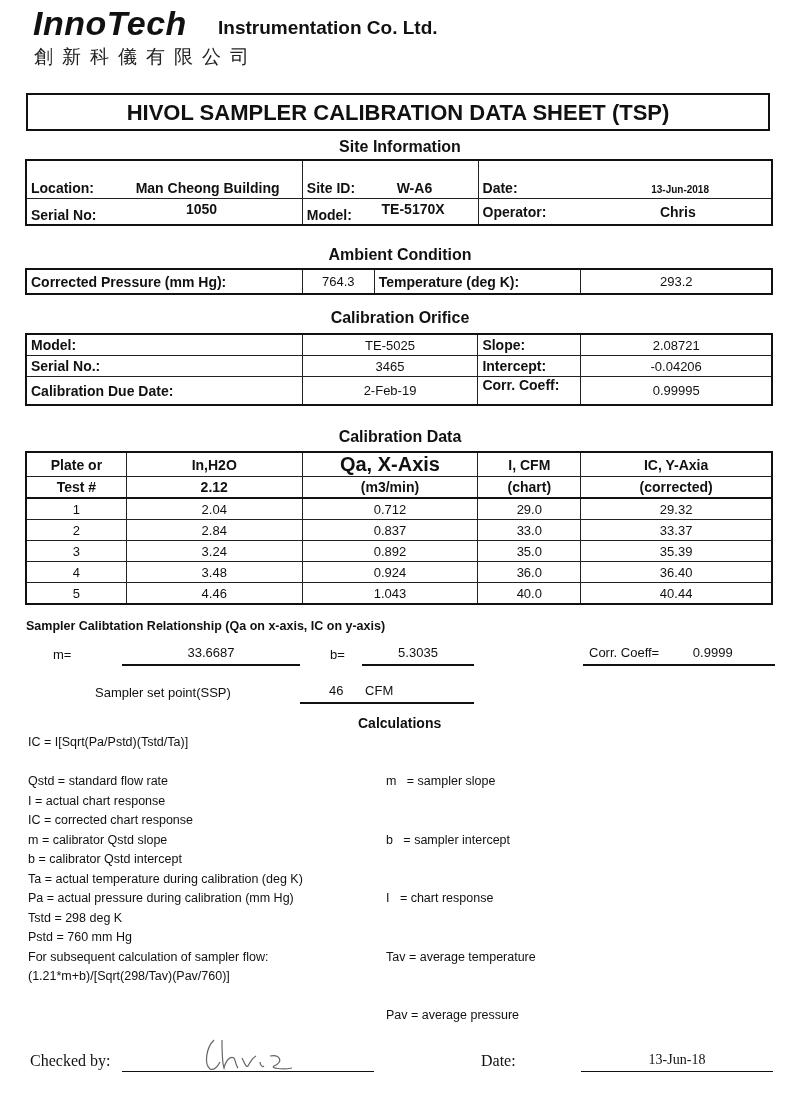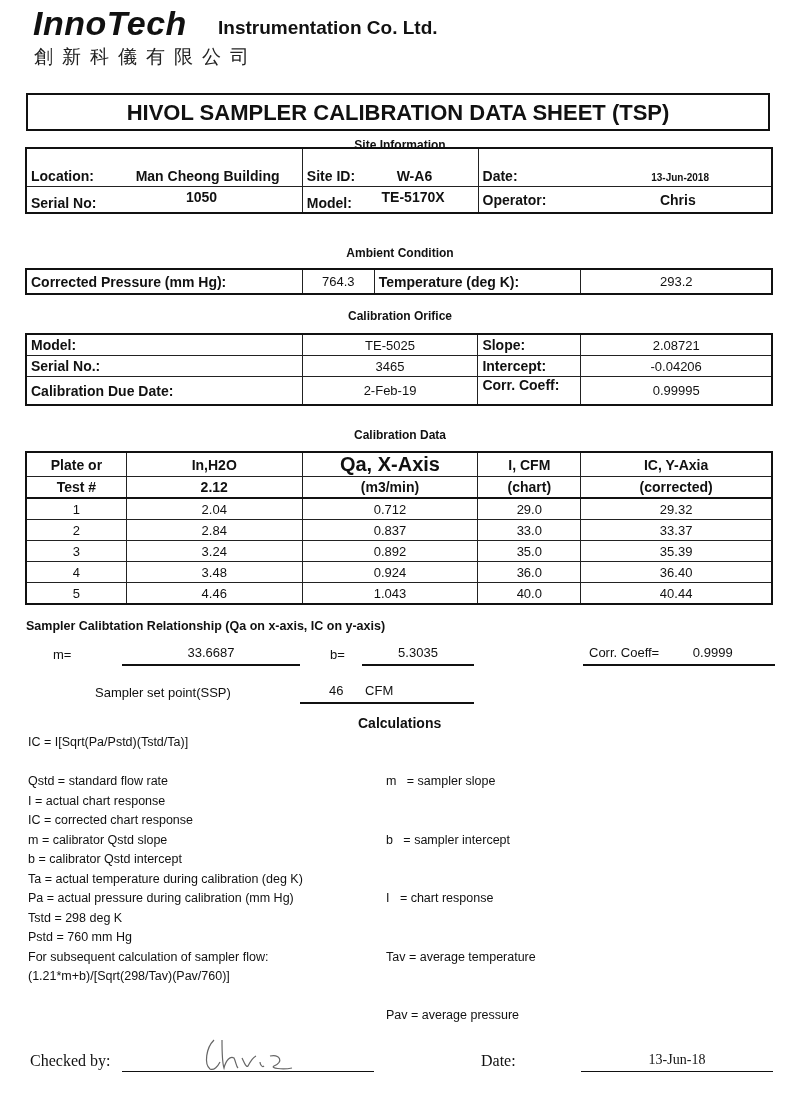--- a/index.html
+++ b/index.html
@@ -2,41 +2,41 @@
 <html><head>
 <meta charset="utf-8">
 <style>
   html, body { margin:0; padding:0; background:#ffffff; }
   body { width:811px; height:1119px; position:relative; overflow:hidden; color:#111; font-family:"Liberation Sans", sans-serif; }
   .abs { position:absolute; }
   .brand { left:33px; top:4px; font-family:"Liberation Sans", sans-serif; font-weight:bold; font-style:italic; font-size:34px; letter-spacing:0.5px; color:#111; }
   .brand-sub { left:218px; top:17px; font-family:"Liberation Sans", sans-serif; font-weight:bold; font-size:19px; color:#111; }
   .brand-cn { left:34px; top:44px; font-family:"DejaVu Sans", sans-serif; font-size:19px; letter-spacing:9px; color:#222; }
   .title-box { left:26px; top:93px; width:744px; height:38px; border:2px solid #111; box-sizing:border-box; text-align:center; font-weight:bold; font-size:22px; line-height:36px; }
-  .sec-title { font-weight:bold; font-size:12px; text-align:center; width:780px; left:10px; }
+  .sec-title { font-weight:bold; font-size:16px; text-align:center; width:780px; left:10px; }
   table.grid { border-collapse:collapse; position:absolute; font-size:13px; }
   table.grid td { border:1px solid #222; padding:0 4px; height:20px; white-space:nowrap; }
   table.outer { outline:2px solid #111; outline-offset:-1px; }
   .b { font-weight:bold; }
   .c { text-align:center; }
   .txt { font-size:12.5px; line-height:19.5px; }
   .uline { border-bottom:2px solid #111; }
   .serif { font-family:"Liberation Serif", serif; }
 </style>
 </head>
 <body>
 
 <div class="abs brand">InnoTech</div>
 <div class="abs brand-sub">Instrumentation Co. Ltd.</div>
 <div class="abs brand-cn">創新科儀有限公司</div>
 
 <div class="abs title-box">HIVOL SAMPLER CALIBRATION  DATA SHEET (TSP)</div>
 
 <div class="abs sec-title" style="top:138px;">Site Information</div>
-<table class="grid outer" style="left:26px; top:148px; width:746px;">
+<table class="grid outer" style="left:26px; top:160px; width:746px;">
   <colgroup>
       <col style="width:276px">
       <col style="width:176px">
       <col style="width:294px">
     </colgroup>
   <tbody>
       <tr style="height:38px;">
     <td style="vertical-align:bottom; padding-bottom:2px;">
       <span class="b" style="font-size:14px;">Location:</span>
       <span class="b" style="font-size:14px; margin-left:38px;">Man Cheong Building</span>

